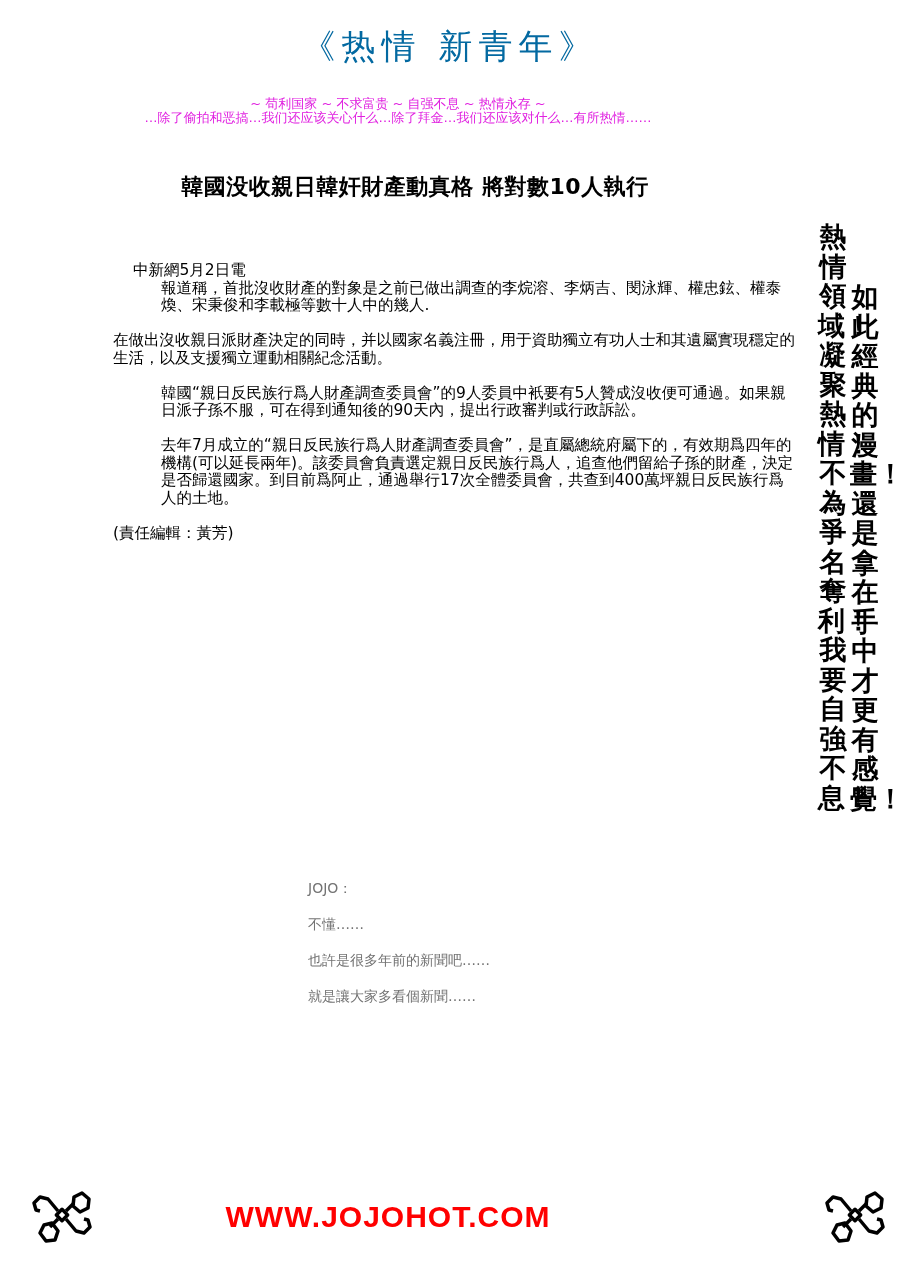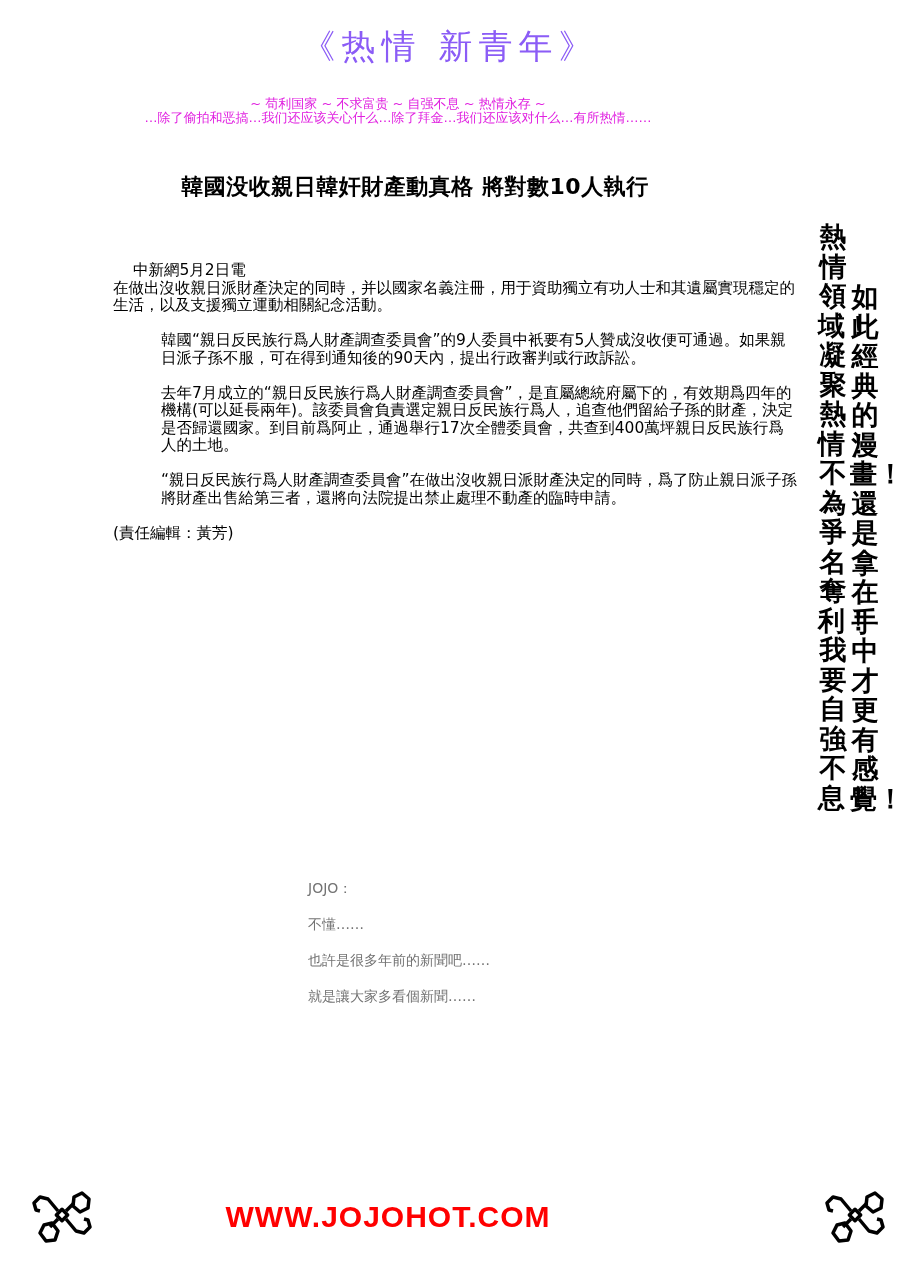--- a/index.html
+++ b/index.html
@@ -1,17 +1,17 @@
 <!DOCTYPE html>
 <html><head>
 <meta charset="utf-8">
 <style>
   html, body { margin:0; padding:0; background:#ffffff; }
   body { width:900px; height:1275px; position:relative; overflow:hidden; font-family:"DejaVu Sans", sans-serif; color:#000; }
-  .banner-title { position:absolute; left:0; width:900px; top:26px; text-align:center; font-family:"DejaVu Serif", serif; font-size:34px; color:#8b5cf6; letter-spacing:6px; line-height:40px; font-weight:normal; }
+  .banner-title { position:absolute; left:0; width:900px; top:26px; text-align:center; font-family:"DejaVu Serif", serif; font-size:34px; color:#0369a1; letter-spacing:6px; line-height:40px; font-weight:normal; }
   .slogan { position:absolute; left:0; width:796px; text-align:center; font-size:13px; color:#e020e0; line-height:15px; }
   .slogan.l1 { top:96px; }
   .slogan.l2 { top:110px; }
   .headline { position:absolute; left:0; width:830px; top:172px; text-align:center; font-size:22px; font-weight:bold; line-height:30px; letter-spacing:0.5px; }
   .article { position:absolute; left:81px; top:262px; width:685px; font-size:15.5px; line-height:17.5px;margin-left:32px; }
   .article p { margin:0 0 17.5px 0; }
   .article p.tight { margin:0; }
   .indent { padding-left:48px; }
   .indent-s { padding-left:20px; }
   .vcol { position:absolute; font-size:27px; font-weight:bold; line-height:29.5px; width:30px; text-align:center; word-break:break-all; }
@@ -28,24 +28,24 @@
 <body>
 
 <div class="banner-title">《热情  新青年》</div>
 <div class="slogan l1">~ 苟利国家 ~ 不求富贵 ~ 自强不息 ~ 热情永存 ~</div>
 <div class="slogan l2">…除了偷拍和恶搞…我们还应该关心什么…除了拜金…我们还应该对什么…有所热情……</div>
 
 <div class="headline">韓國没收親日韓奸財產動真格  將對數10人執行</div>
 
 <div class="article">
   <p class="tight indent-s">中新網5月2日電</p>
+  <p class="indent">報道稱，首批沒收財產的對象是之前已做出調查的李烷溶、李炳吉、閔泳輝、權忠鉉、權泰煥、宋秉俊和李載極等數十人中的幾人.</p>
   <p>在做出沒收親日派財產決定的同時，并以國家名義注冊，用于資助獨立有功人士和其遺屬實現穩定的生活，以及支援獨立運動相關紀念活動。</p>
   <p class="indent">韓國“親日反民族行爲人財產調查委員會”的9人委員中衹要有5人贊成沒收便可通過。如果親日派子孫不服，可在得到通知後的90天內，提出行政審判或行政訴訟。</p>
   <p class="indent">去年7月成立的“親日反民族行爲人財產調查委員會”，是直屬總統府屬下的，有效期爲四年的機構(可以延長兩年)。該委員會負責選定親日反民族行爲人，追查他們留給子孫的財產，決定是否歸還國家。到目前爲阿止，通過舉行17次全體委員會，共查到400萬坪親日反民族行爲人的土地。</p>
-  <p class="indent">“親日反民族行爲人財產調查委員會”在做出沒收親日派財產決定的同時，爲了防止親日派子孫將財產出售給第三者，還將向法院提出禁止處理不動產的臨時申請。</p>
   <p>(責任編輯：黃芳)</p>
 </div>
 
 <div class="vcol left">熱情領域！凝聚熱情！不為爭名奪利！我要自強不息！</div>
 <div class="vcol right">如此經典的漫畫！還是拿在手中才更有感覺！</div>
 
 <div class="note">
   <div>JOJO：</div>
   <div>不懂……</div>
   <div>也許是很多年前的新聞吧……</div>

